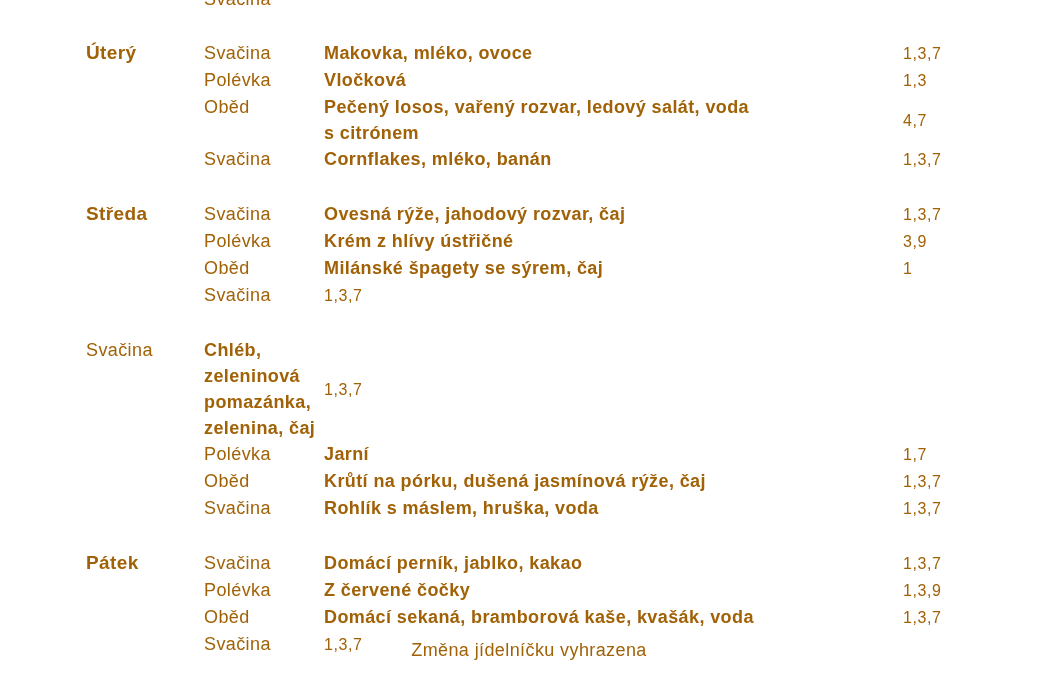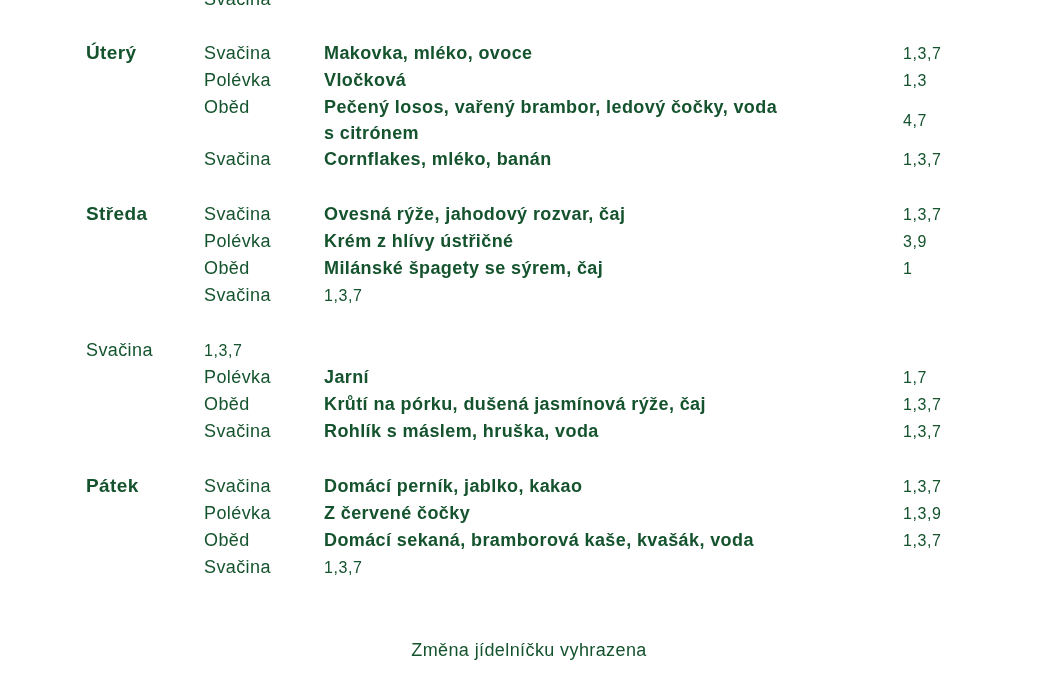--- a/index.html
+++ b/index.html
@@ -7,21 +7,21 @@
     padding: 0;
     background: #ffffff;
   }
   .page {
     position: relative;
     width: 1058px;
     height: 675px;
     background: #ffffff;
     overflow: hidden;
     font-family: "Liberation Sans", "DejaVu Sans", sans-serif;
-    color: #14532d;
+    color: #a16207;
   }
   .menu {
     position: absolute;
     top: -14px;
     left: 0;
     right: 0;
   }
   .entry, .clipped-row {
     display: grid;
     grid-template-columns: 118px 120px 579px 1fr;
@@ -82,21 +82,21 @@
   </div>
           <div class="entry">
     <span class="col-day"></span>
     <span class="col-meal">Polévka</span>
     <span class="col-food">Vločková</span>
     <span class="col-allergen">1,3</span>
   </div>
           <div class="entry">
     <span class="col-day"></span>
     <span class="col-meal">Oběd</span>
-    <span class="col-food">Pečený losos, vařený brambor, ledový čočky, voda
+    <span class="col-food">Pečený losos, vařený rozvar, ledový salát, voda
 s citrónem</span>
     <span class="col-allergen">4,7</span>
   </div>
           <div class="entry">
     <span class="col-day"></span>
     <span class="col-meal">Svačina</span>
     <span class="col-food">Cornflakes, mléko, banán</span>
     <span class="col-allergen">1,3,7</span>
   </div>
         </section>
@@ -121,20 +121,21 @@
   </div>
           <div class="entry">
     <span class="col-day"></span>
     <span class="col-meal">Svačina</span>
     <span class="col-allergen">1,3,7</span>
   </div>
         </section>
         <section class="day-block">
           <div class="entry">
     <span class="col-meal">Svačina</span>
+    <span class="col-food">Chléb, zeleninová pomazánka, zelenina, čaj</span>
     <span class="col-allergen">1,3,7</span>
   </div>
           <div class="entry">
     <span class="col-day"></span>
     <span class="col-meal">Polévka</span>
     <span class="col-food">Jarní</span>
     <span class="col-allergen">1,7</span>
   </div>
           <div class="entry">
     <span class="col-day"></span>

